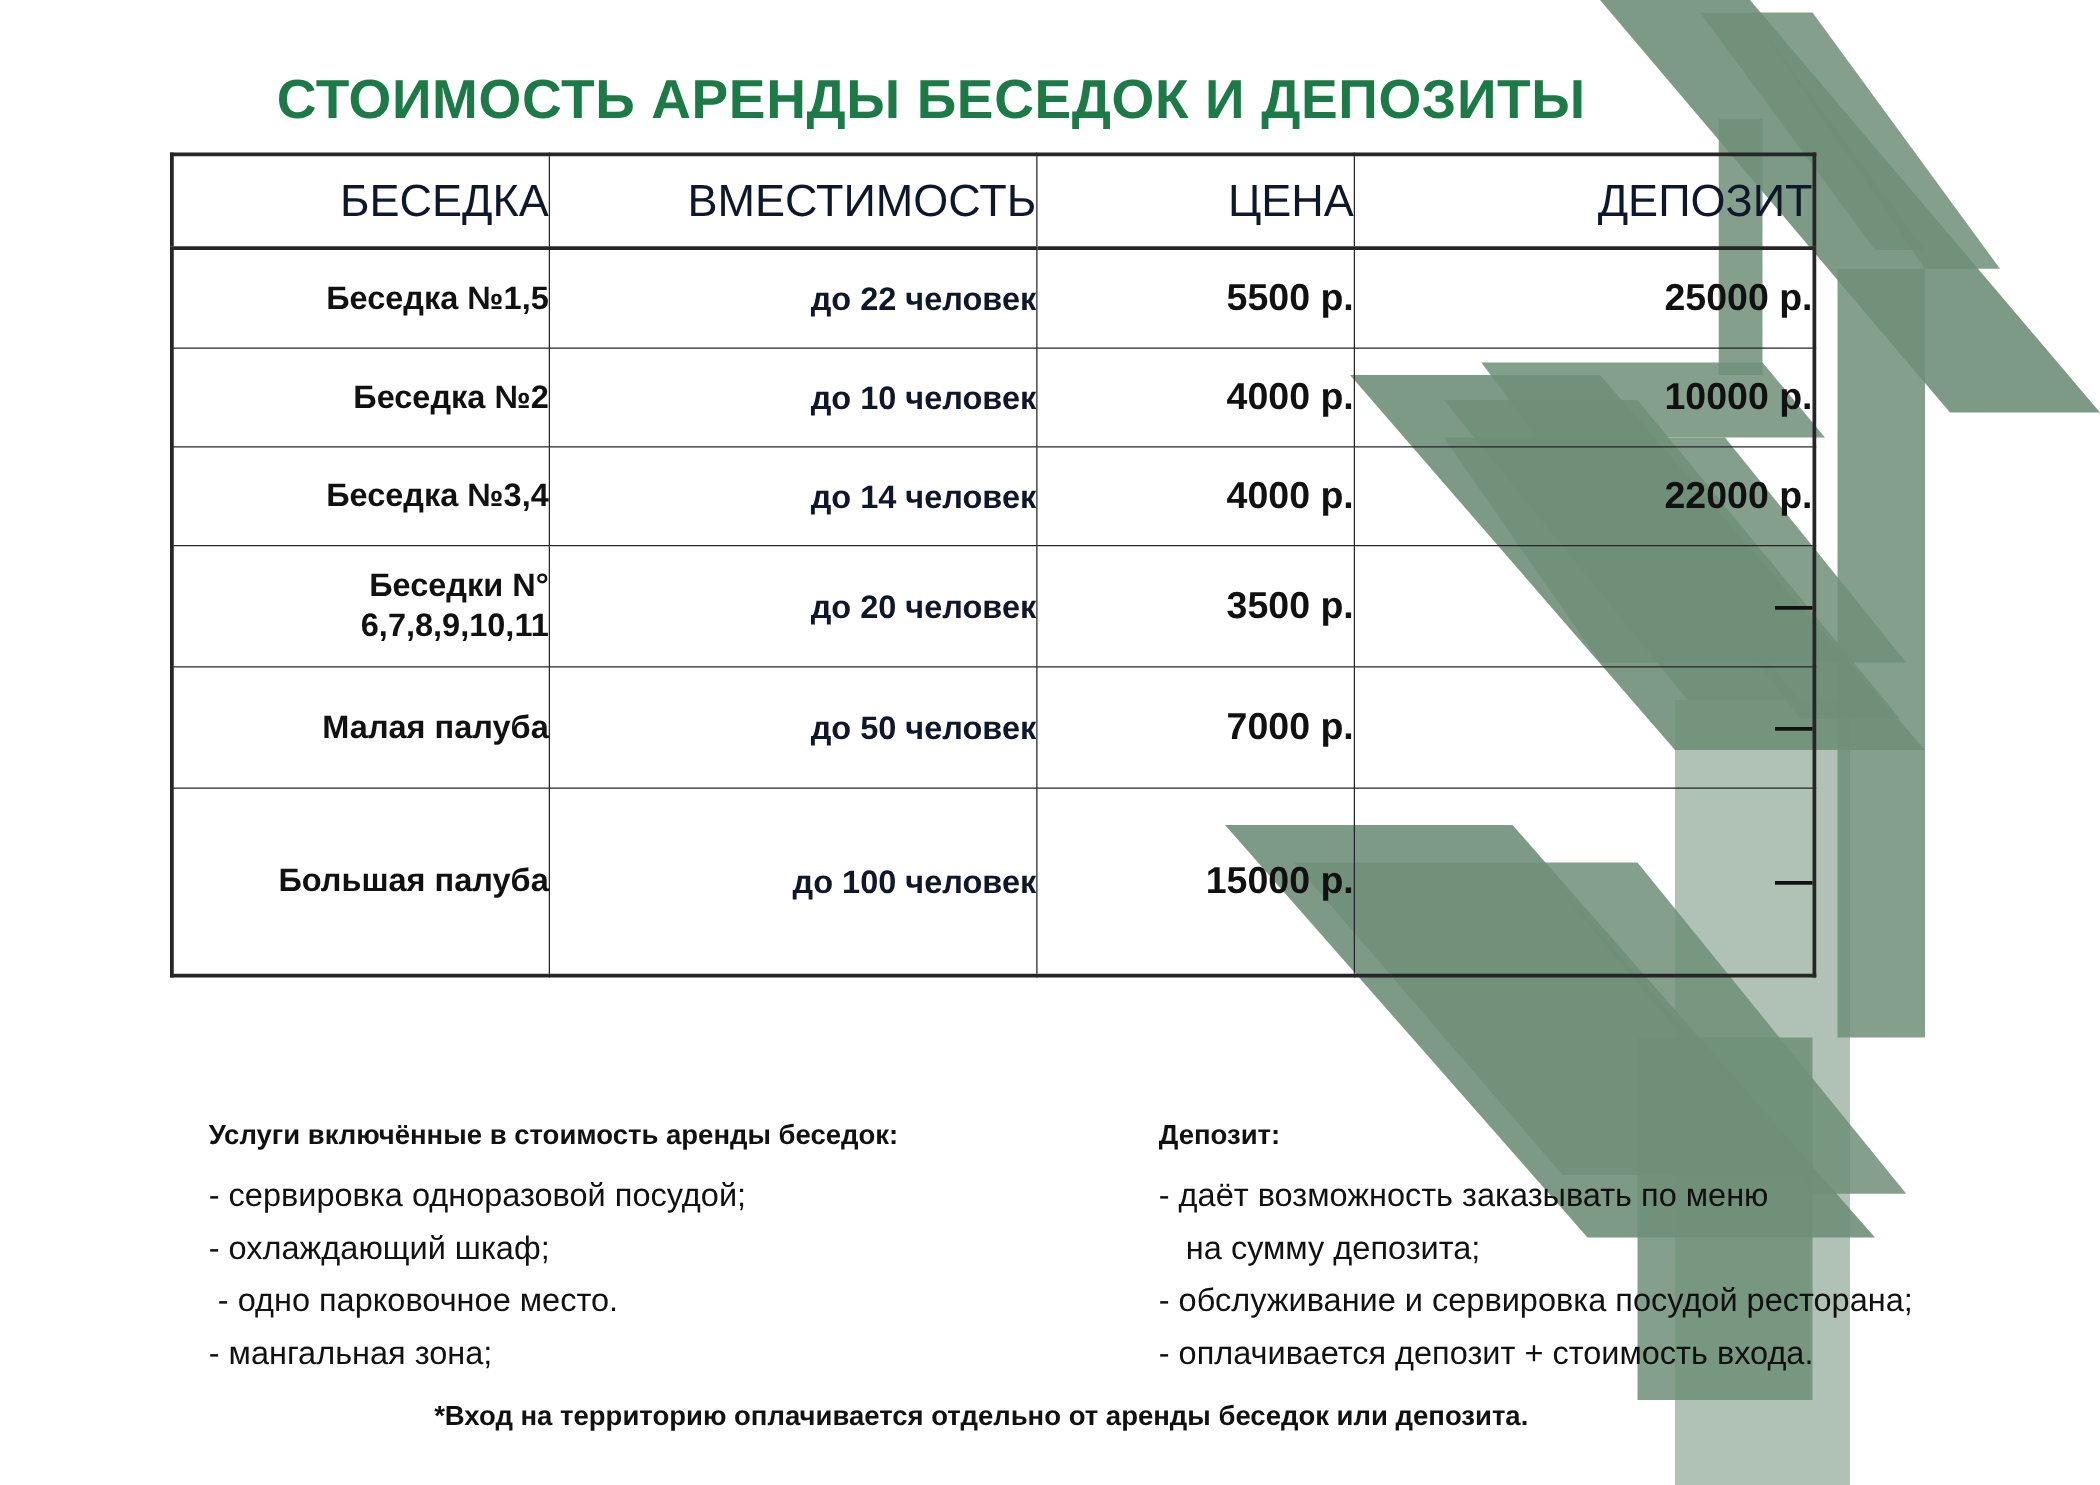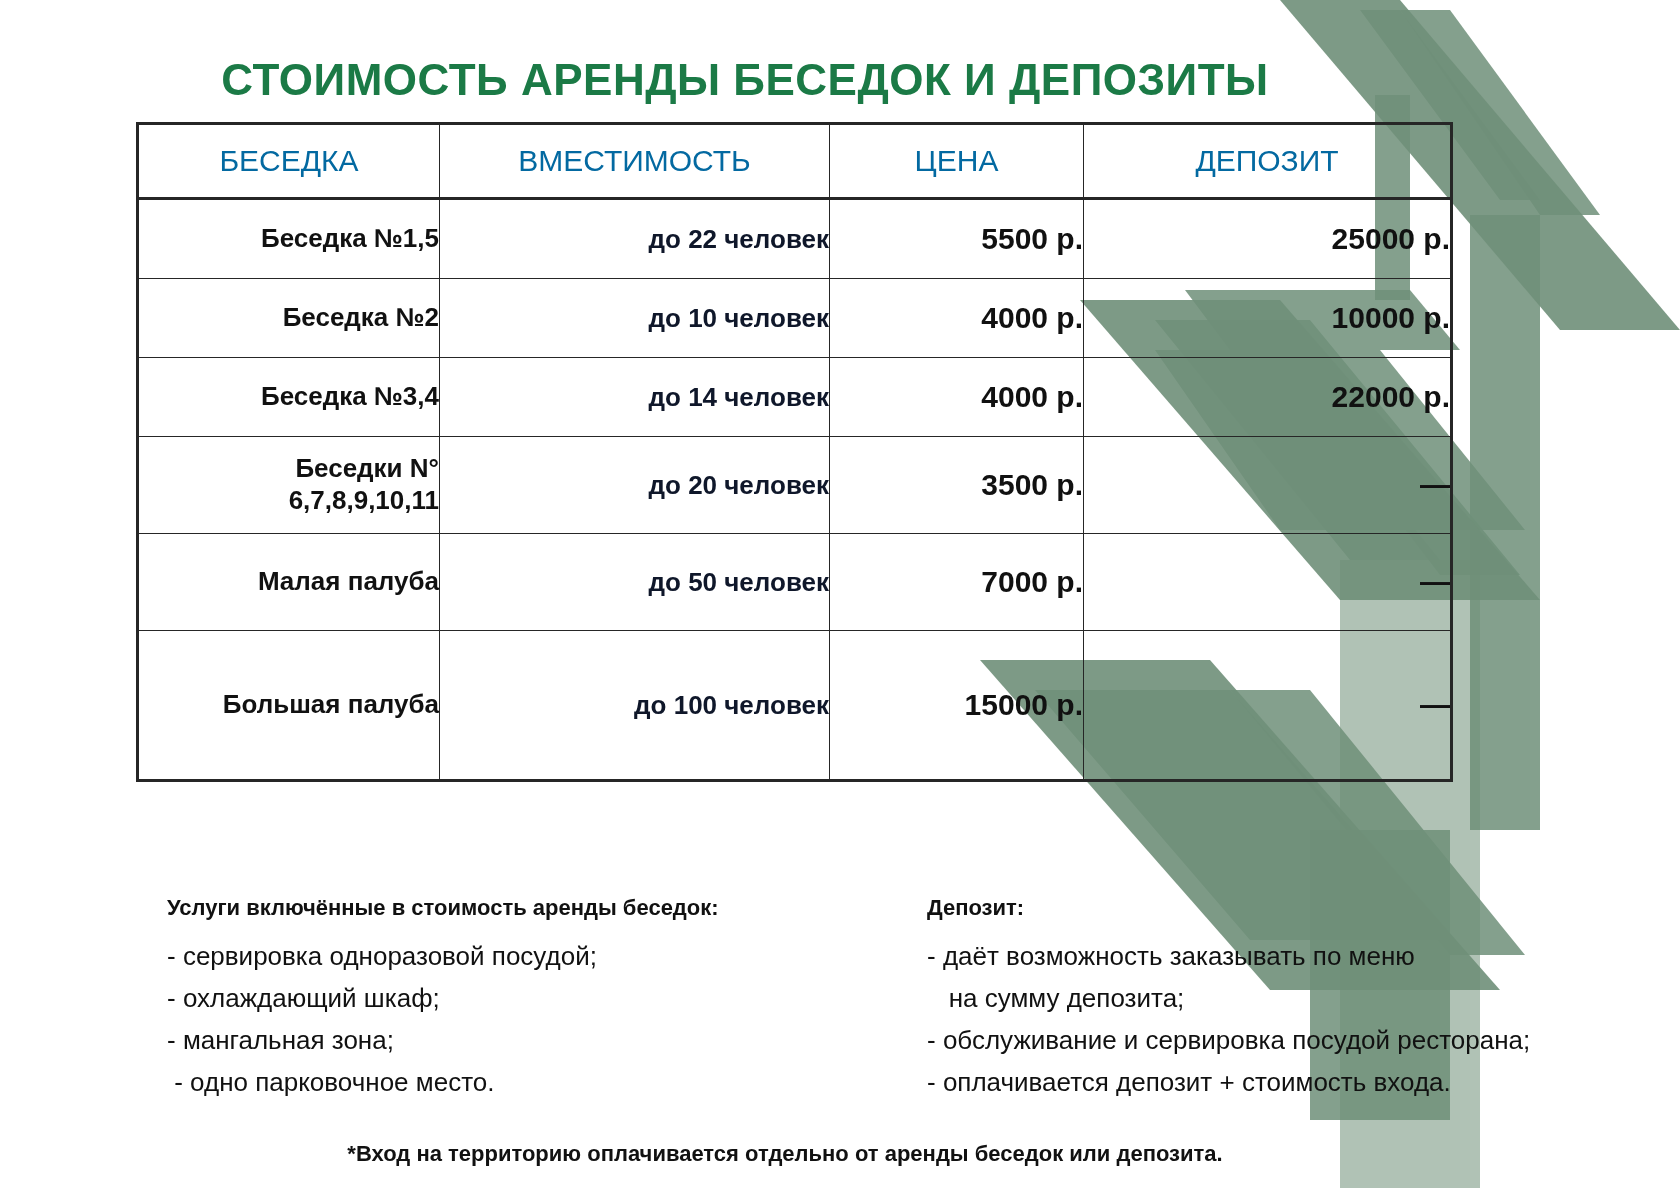--- a/index.html
+++ b/index.html
@@ -63,24 +63,23 @@
   }
   table.price td, table.price th {
     border: 1px solid #262626;
     padding: 0;
     vertical-align: middle;
     text-align: right;
   }
   table.price thead th {
     border-bottom: 3px solid #262626;
     font-weight: normal;
-    font-size: 30px;
-    text-align: center;
+    font-size: 36px;
     height: 72px;
-    color: #0369a1;
+    color: #0f172a;
   }
   
   table.price {
     outline: none;
   }
   .table-wrap {
     box-sizing: border-box;
   }
   table.price {
     border: 3px solid #262626;
@@ -160,21 +159,20 @@
   .footnote {
     position: absolute;
     top: 1120px;
     left: 0;
     width: 1570px;
     text-align: center;
     font-size: 22px;
     font-weight: bold;
     color: #111;
     z-index: 5;
-    margin-top: 21px;
   }
 </style>
 </head>
 <body>
 
 <div id="page">
 
   <div class="deco">
     <svg width="700" height="1188" viewBox="0 0 700 1188" xmlns="http://www.w3.org/2000/svg">
       <g fill="#6f8f79" fill-opacity="0.85">
@@ -267,22 +265,22 @@
     </table>
   </div>
 
   <div class="notes">
     <div class="notes-cols">
       <div class="col-left">
         <h4>Услуги включённые в стоимость аренды беседок:</h4>
         <ul>
           <li>- сервировка одноразовой посудой;</li>
           <li>- охлаждающий шкаф;</li>
+          <li> - одно парковочное место.</li>
           <li>- мангальная зона;</li>
-          <li> - одно парковочное место.</li>
         </ul>
       </div>
       <div class="col-right">
         <h4>Депозит:</h4>
         <ul>
           <li>- даёт возможность заказывать по меню
    на сумму депозита;</li>
           <li>- обслуживание и сервировка посудой ресторана;</li>
           <li>- оплачивается депозит + стоимость входа.</li>
         </ul>

